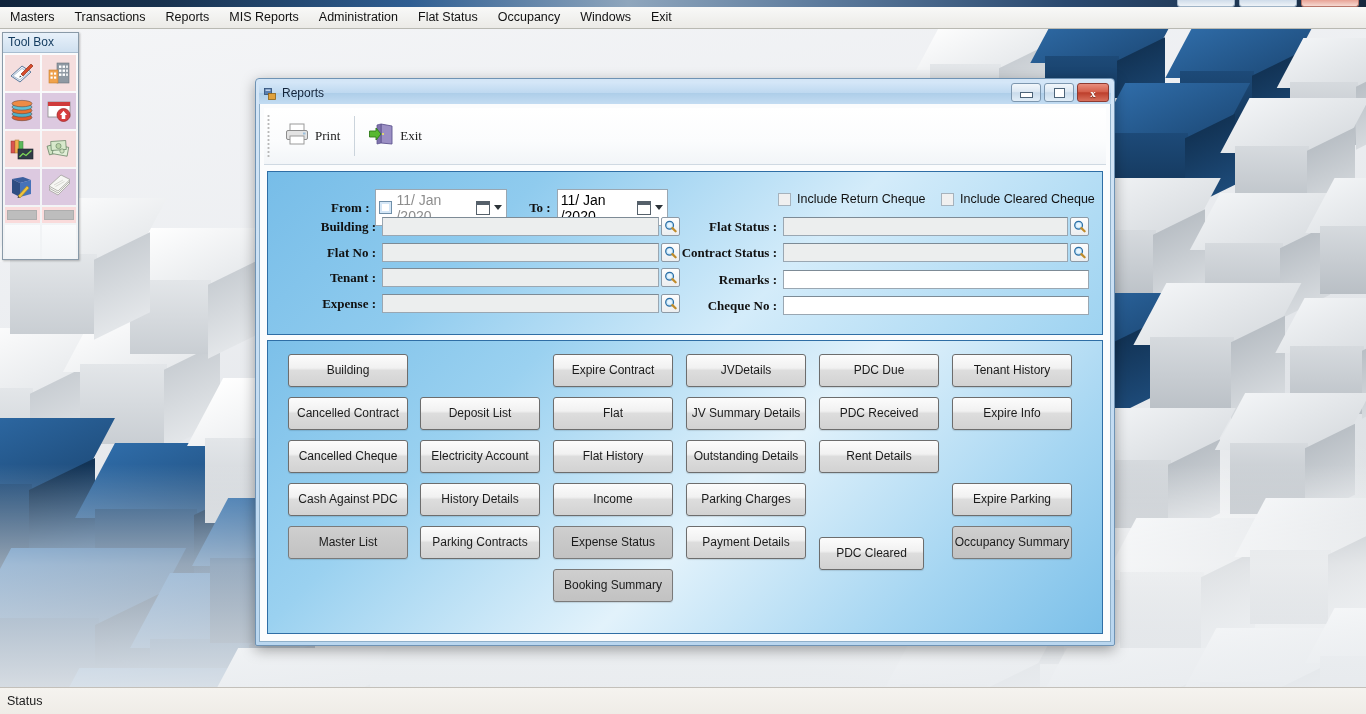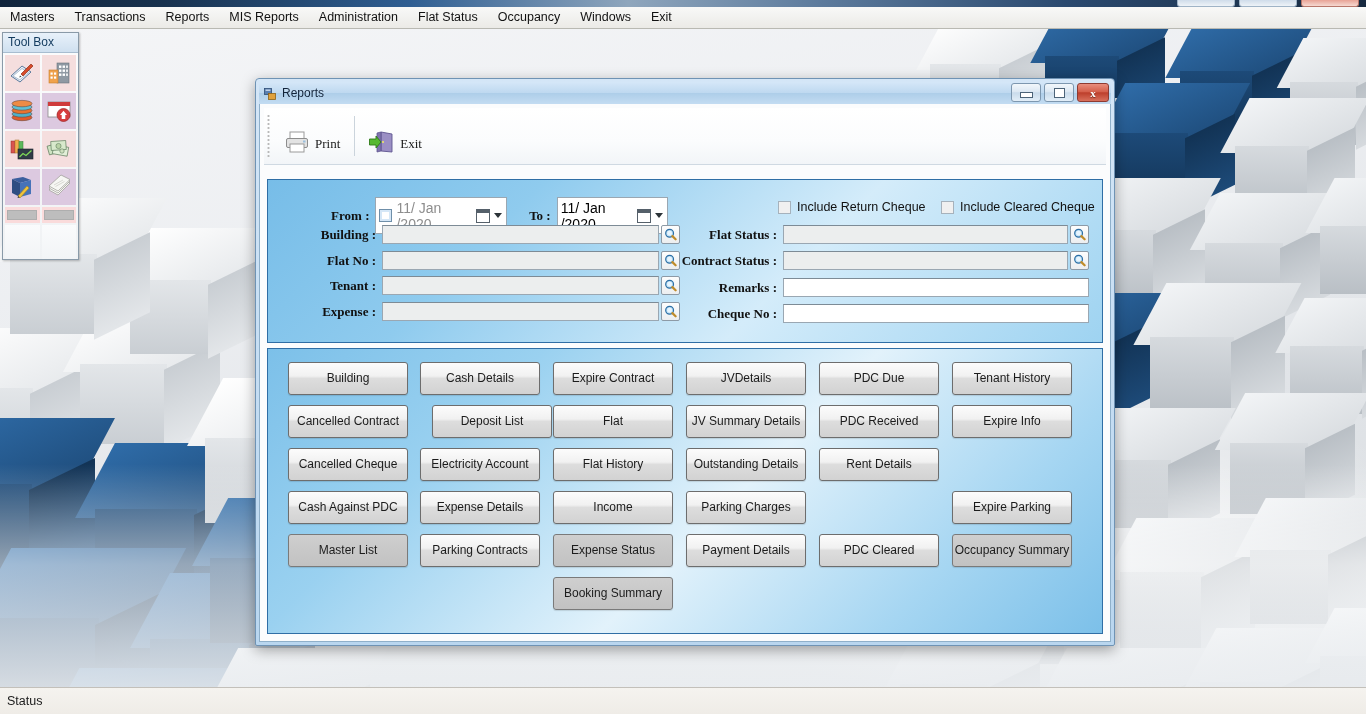--- a/index.html
+++ b/index.html
@@ -138,36 +138,36 @@
     box-sizing:border-box;
     padding: 4px;
     display:flex; flex-direction:column;
   }
 
   
   #wtoolbar {
     height: 56px; flex: none;
     background: linear-gradient(180deg,#ffffff 0%,#fbfcfd 60%,#f2f5f8 100%);
     border-bottom: 1px solid #cfd9e2;
-    display:flex; align-items:flex-end;
+    display:flex; align-items:center;
     position:relative;
     padding-left: 10px;
   }
   #wtoolbar:before {
     content:""; position:absolute; left:3px; top:6px; bottom:6px; width:3px;
     background-image: radial-gradient(circle, #b9b9b9 1px, transparent 1.2px);
     background-size: 3px 4px;
   }
   .tbtn { display:flex; align-items:center; gap:5px; padding: 5px 9px; cursor:pointer; border:1px solid transparent; border-radius:2px; }
   .tbtn span.lbl { font-size:13px; color:#1a1a1a; font-family:"Liberation Serif", serif; }
   .tsep { width:1px; align-self:stretch; margin:8px 4px; background:#cbd4dc; }
 
   
   #filters {
-    margin: 14px 3px 0 3px;
+    margin: 6px 3px 0 3px;
     border:1px solid #2f6ea5;
     background: linear-gradient(135deg,#77bde8 0%,#8fcbee 28%,#d4ecfa 62%,#9ed3f1 100%);
     height: 162px; flex:none;
     position:relative;
   }
   .frow { position:absolute; display:flex; align-items:center; }
   .flabel {
     font-family:"Liberation Serif", serif; font-weight:bold; font-size:13px; color:#111;
     text-align:right; padding-right:6px;
   }
@@ -750,40 +750,39 @@
         </div>
 
       </div>
 
       <div id="btngroup">
           <div class="gbtn" style="left: 20px; top: 13px; width: 120px; height: 33px;">Building</div>
           <div class="gbtn" style="left: 20px; top: 56px; width: 120px; height: 33px;">Cancelled Contract</div>
           <div class="gbtn" style="left: 20px; top: 99px; width: 120px; height: 33px;">Cancelled Cheque</div>
           <div class="gbtn" style="left: 20px; top: 142px; width: 120px; height: 33px;">Cash Against PDC</div>
           <div class="gbtn flat" style="left: 20px; top: 185px; width: 120px; height: 33px;">Master List</div>
-          <div class="gbtn" style="left: 152px; top: 13px; width: 120px; height: 33px;">Cash Details</div>
-          <div class="gbtn" style="left: 164px; top: 56px; width: 120px; height: 33px;">Deposit List</div>
+          <div class="gbtn" style="left: 152px; top: 56px; width: 120px; height: 33px;">Deposit List</div>
           <div class="gbtn" style="left: 152px; top: 99px; width: 120px; height: 33px;">Electricity Account</div>
-          <div class="gbtn" style="left: 152px; top: 142px; width: 120px; height: 33px;">Expense Details</div>
+          <div class="gbtn" style="left: 152px; top: 142px; width: 120px; height: 33px;">History Details</div>
           <div class="gbtn" style="left: 152px; top: 185px; width: 120px; height: 33px;">Parking Contracts</div>
           <div class="gbtn" style="left: 285px; top: 13px; width: 120px; height: 33px;">Expire Contract</div>
           <div class="gbtn" style="left: 285px; top: 56px; width: 120px; height: 33px;">Flat</div>
           <div class="gbtn" style="left: 285px; top: 99px; width: 120px; height: 33px;">Flat History</div>
           <div class="gbtn" style="left: 285px; top: 142px; width: 120px; height: 33px;">Income</div>
           <div class="gbtn flat" style="left: 285px; top: 185px; width: 120px; height: 33px;">Expense Status</div>
           <div class="gbtn flat" style="left: 285px; top: 228px; width: 120px; height: 33px;">Booking Summary</div>
           <div class="gbtn" style="left: 418px; top: 13px; width: 120px; height: 33px;">JVDetails</div>
           <div class="gbtn" style="left: 418px; top: 56px; width: 120px; height: 33px;">JV Summary Details</div>
           <div class="gbtn" style="left: 418px; top: 99px; width: 120px; height: 33px;">Outstanding Details</div>
           <div class="gbtn" style="left: 418px; top: 142px; width: 120px; height: 33px;">Parking Charges</div>
           <div class="gbtn" style="left: 418px; top: 185px; width: 120px; height: 33px;">Payment Details</div>
           <div class="gbtn" style="left: 551px; top: 13px; width: 120px; height: 33px;">PDC Due</div>
           <div class="gbtn" style="left: 551px; top: 56px; width: 120px; height: 33px;">PDC Received</div>
           <div class="gbtn" style="left: 551px; top: 99px; width: 120px; height: 33px;">Rent Details</div>
-          <div class="gbtn" style="left: 551px; top: 185px; width: 120px; height: 33px;">PDC Cleared</div>
+          <div class="gbtn" style="left: 551px; top: 196px; width: 105px; height: 33px;">PDC Cleared</div>
           <div class="gbtn" style="left: 684px; top: 13px; width: 120px; height: 33px;">Tenant History</div>
           <div class="gbtn" style="left: 684px; top: 56px; width: 120px; height: 33px;">Expire Info</div>
           <div class="gbtn" style="left: 684px; top: 142px; width: 120px; height: 33px;">Expire Parking</div>
           <div class="gbtn flat" style="left: 684px; top: 185px; width: 120px; height: 33px;">Occupancy Summary</div>
         </div>
 
     </div>
   </div>
 
   <div id="statusbar">

